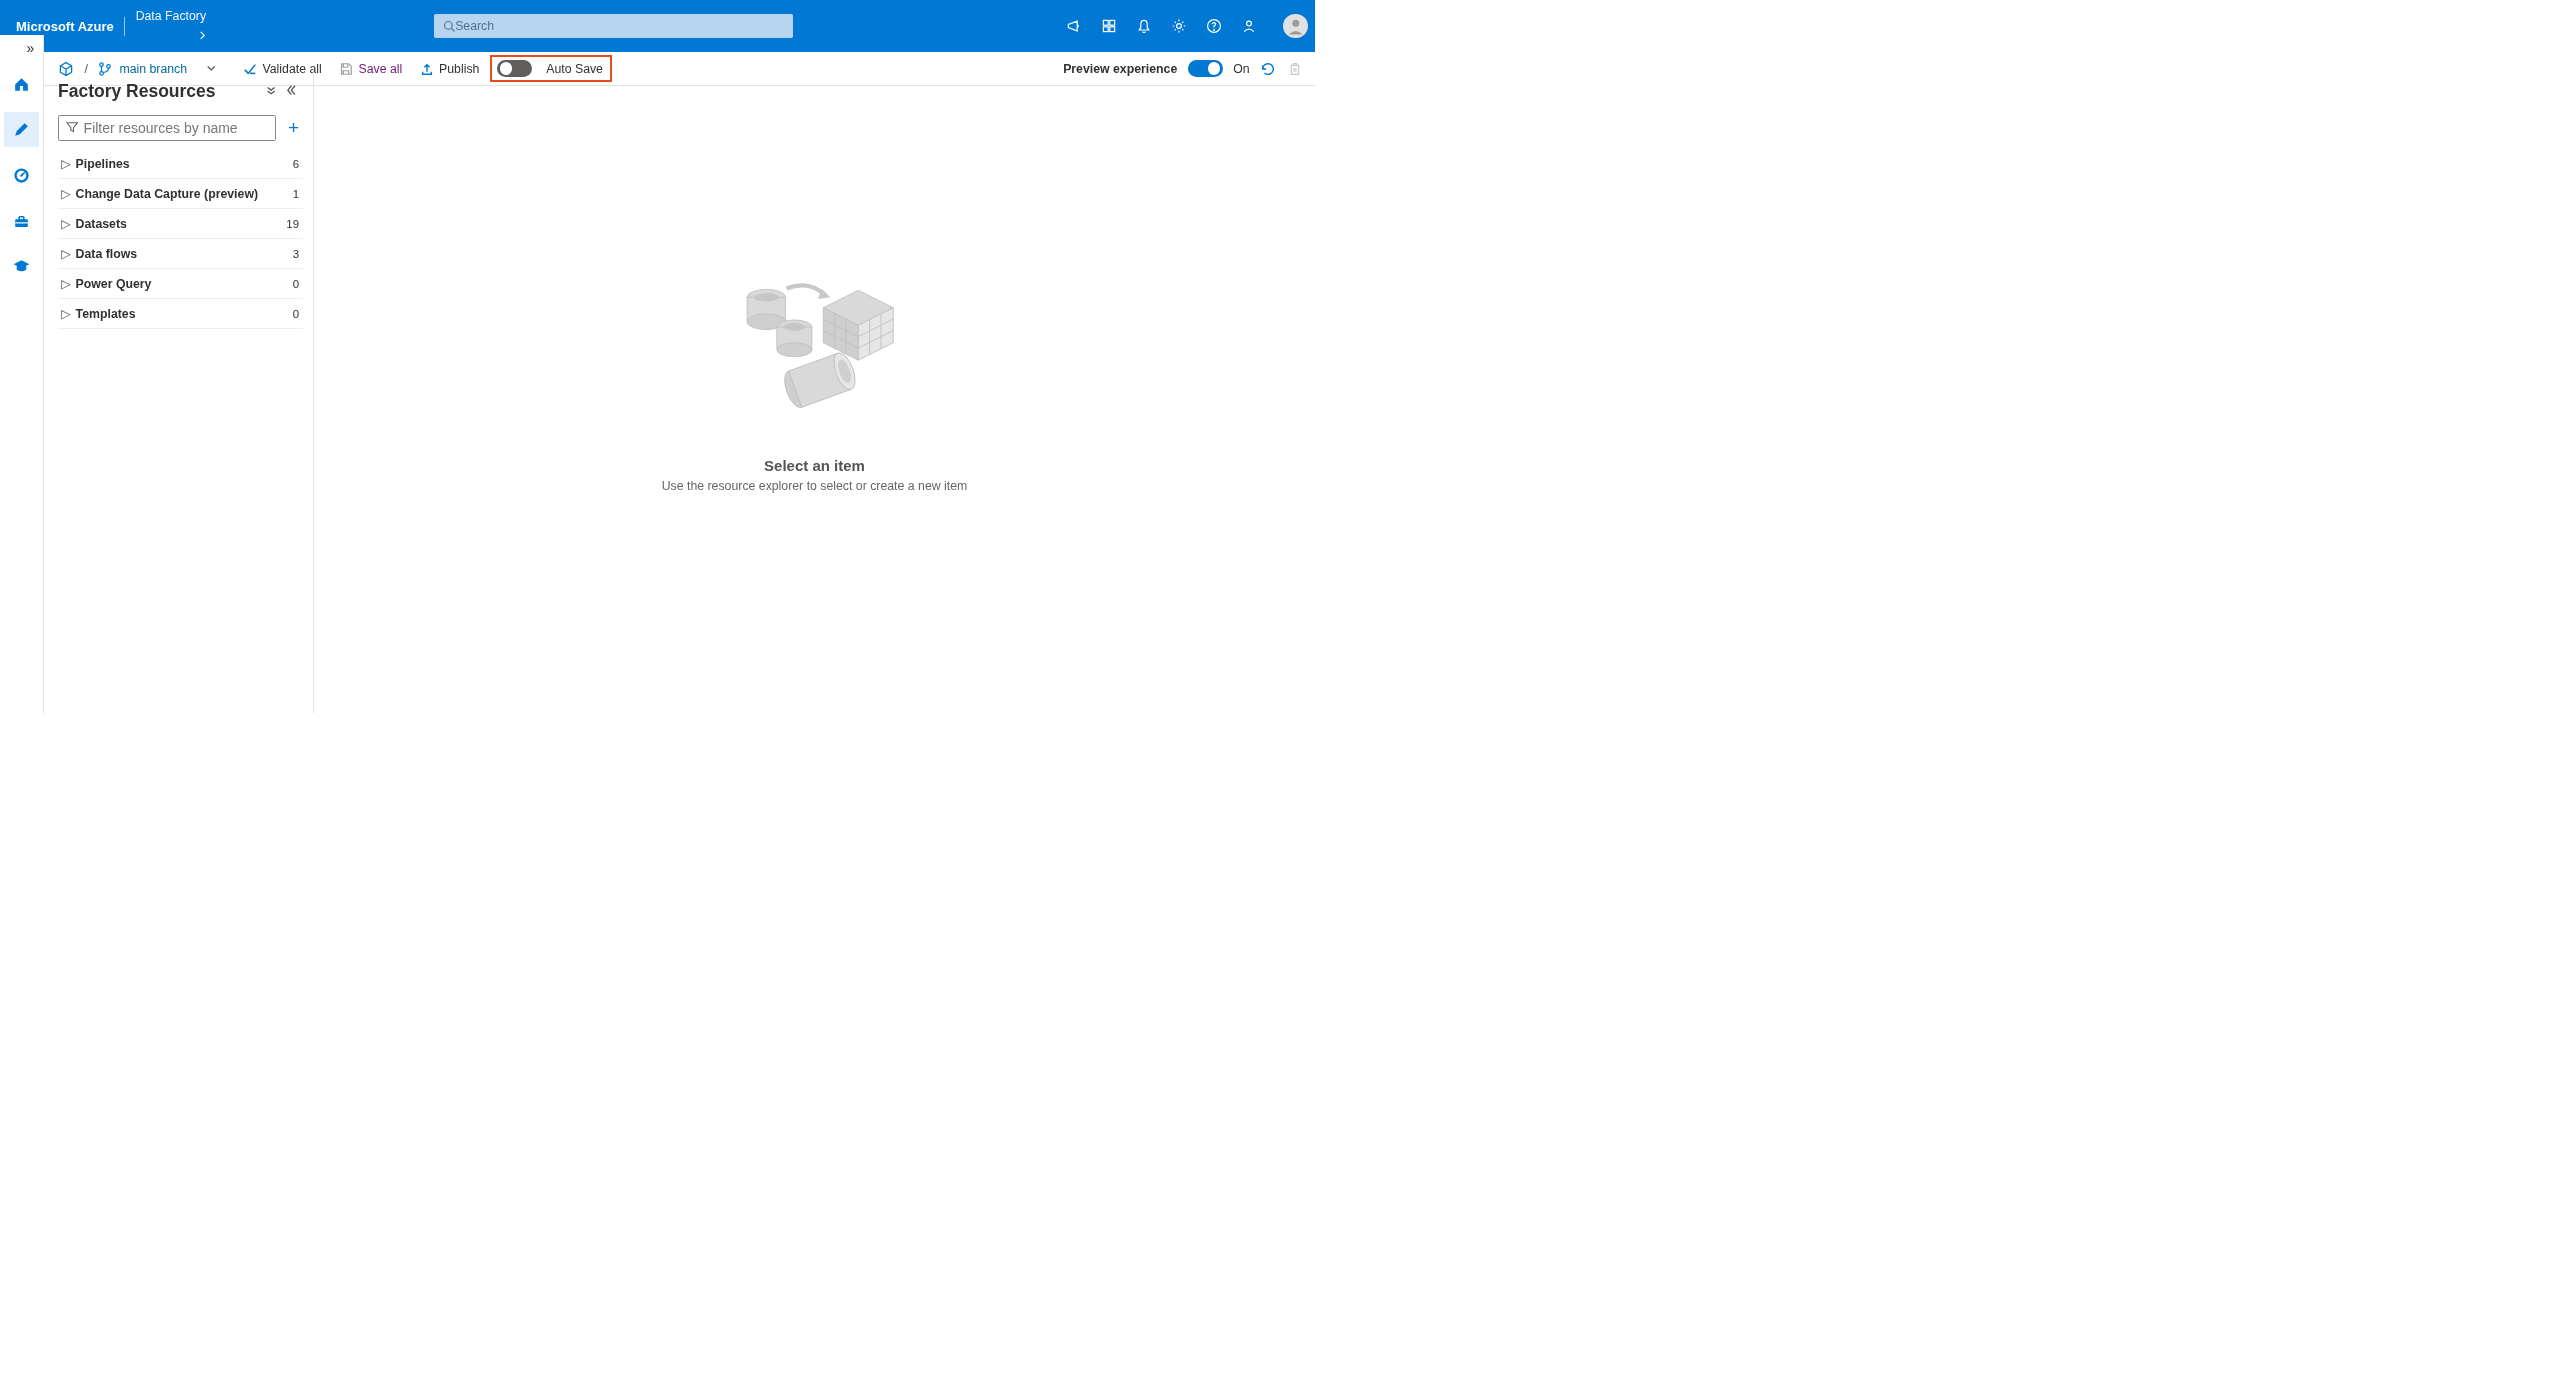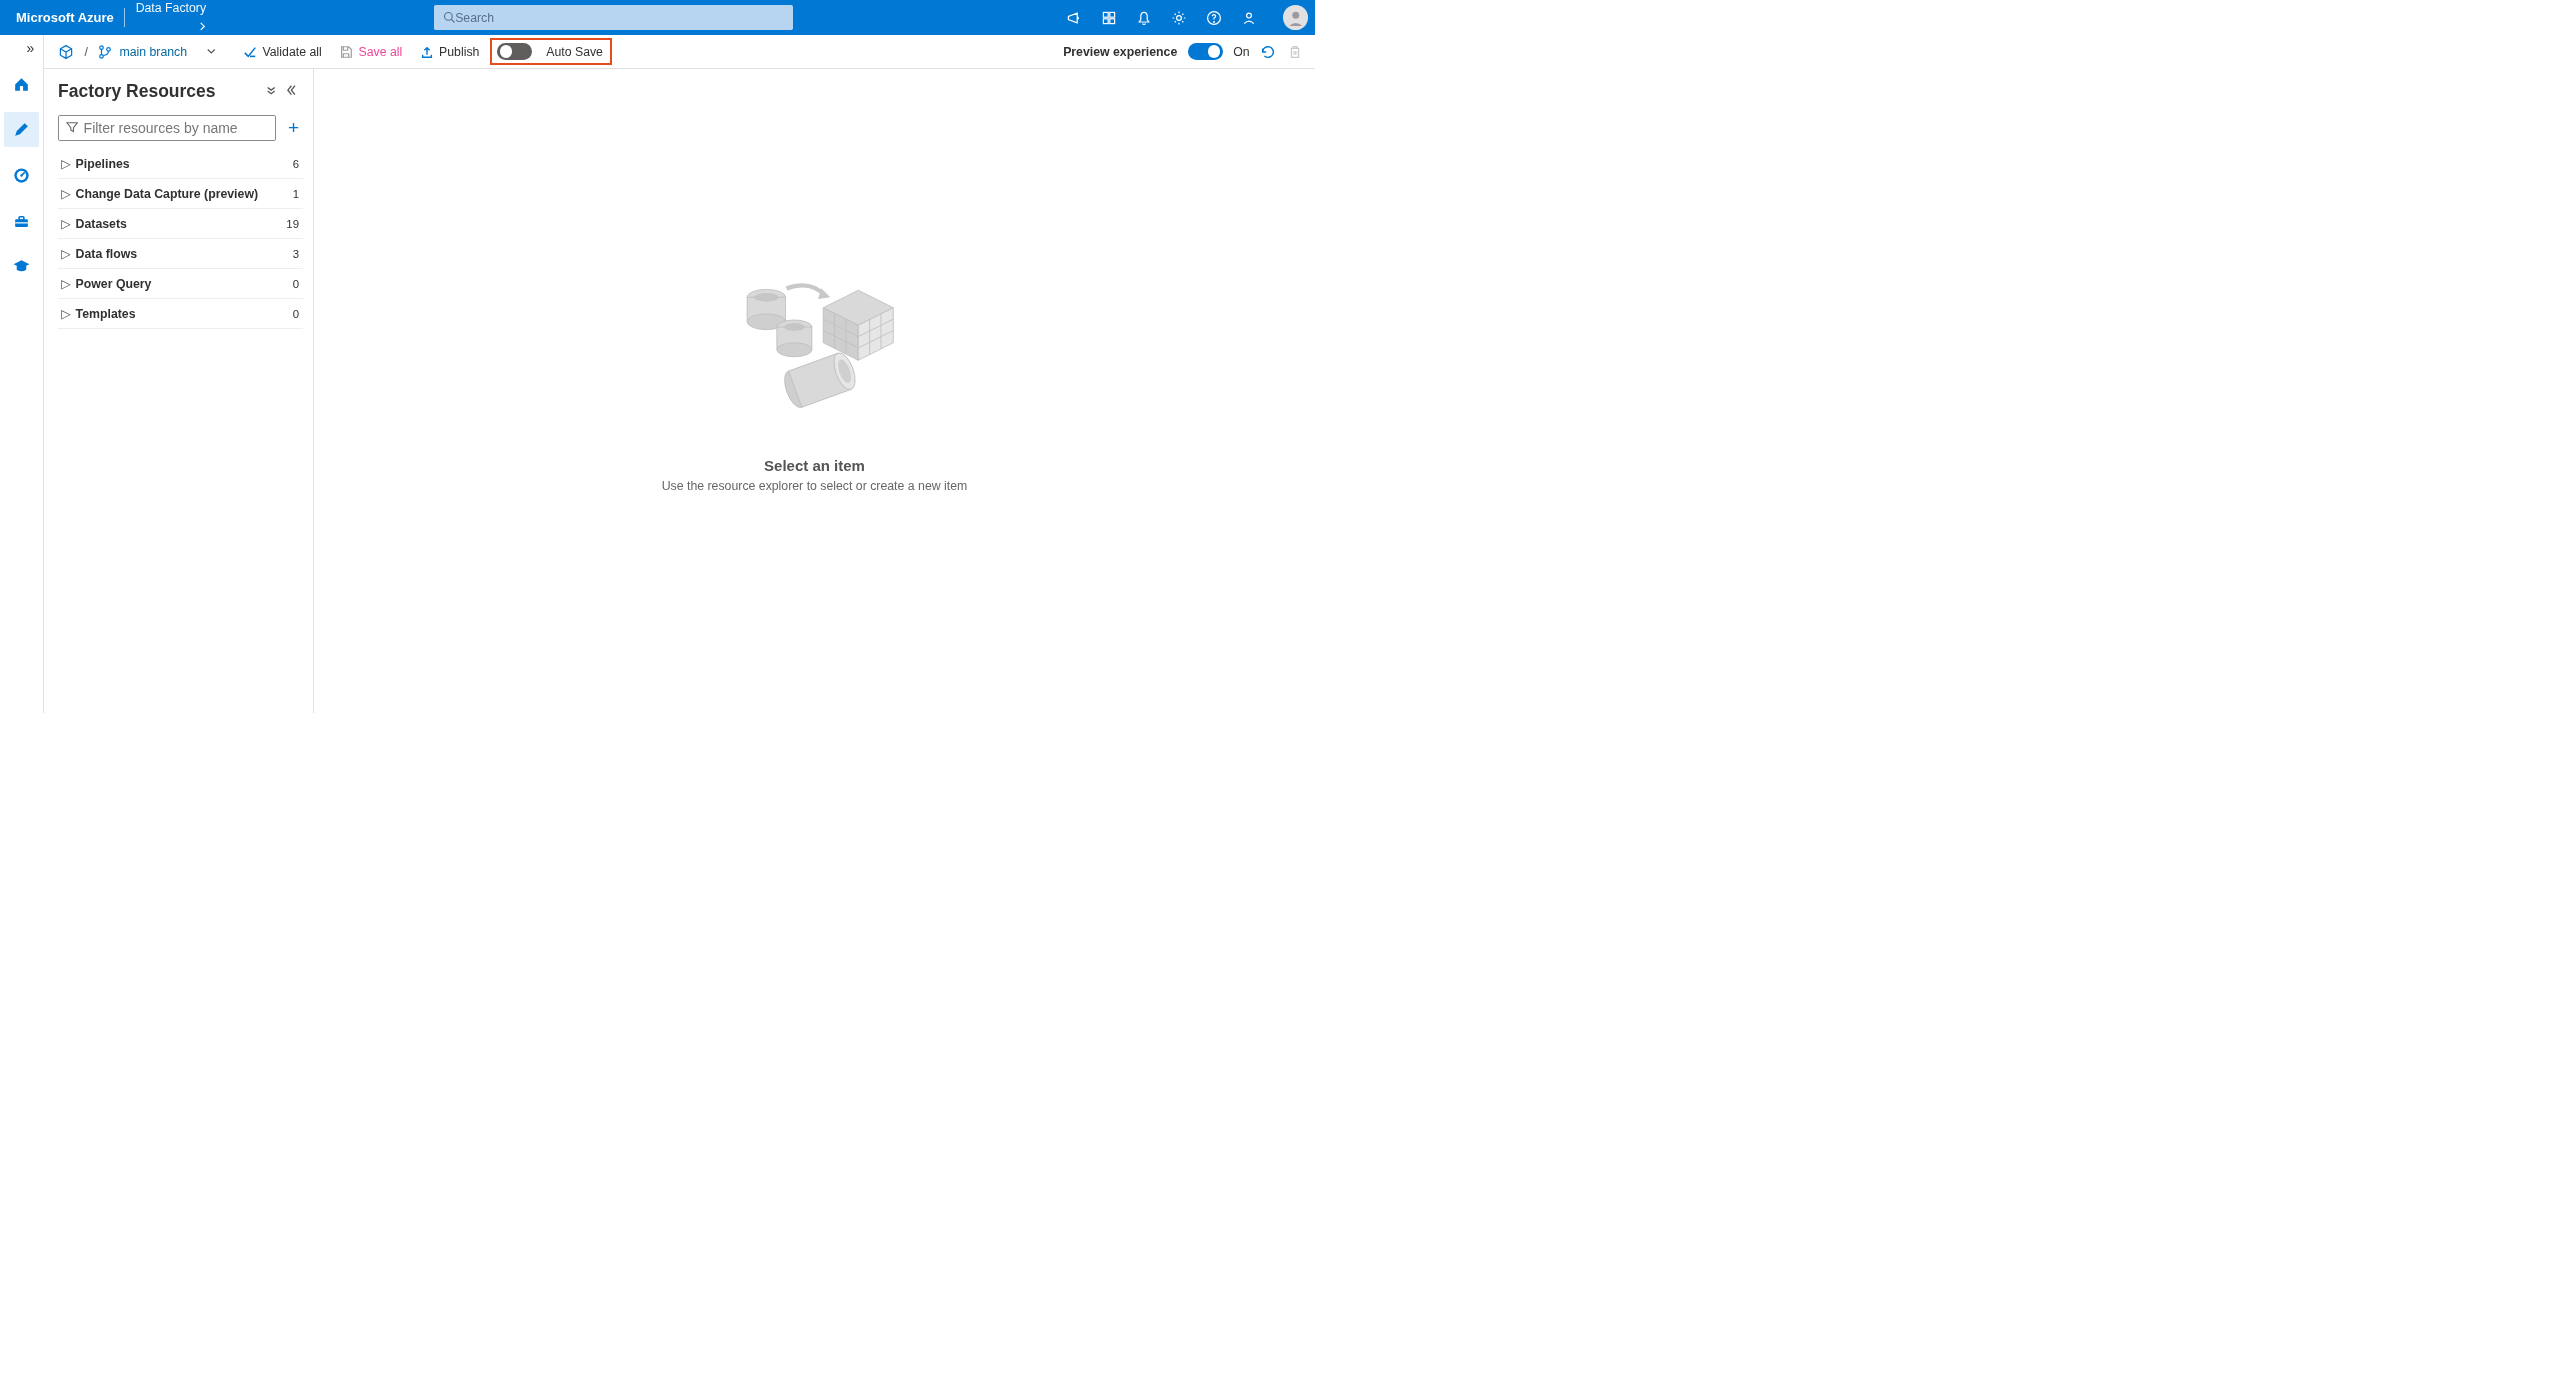--- a/index.html
+++ b/index.html
@@ -9,21 +9,21 @@
     color: #323130;
     background: #fff;
     width: 1315px;
     height: 713px;
     overflow: hidden;
     position: relative;
   }
 
   
   .azure-bar {
-    height: 35px;
+    height: 52px;
     background: #0078d4;
     display: flex;
     align-items: center;
     color: #fff;
     padding: 0 7px 0 16px;
   }
   .azure-brand { font-weight: 600; font-size: 13px; }
   .azure-divider { width:0.9px; height:19px; background:rgba(255,255,255,0.6); margin:0 10.5px; }
   .azure-crumb { font-size: 12.3px; opacity:0.95; display:flex; align-items:flex-end; gap:5.3px;flex-direction:column; }
   .azure-search {
@@ -51,21 +51,21 @@
   .toolbar {
     height: 34px;
     border-bottom: 0.9px solid #e1e1e1;
     display:flex; align-items:center;
     padding-left: 51px;
     font-size: 12.3px;
     color:#323130;
     gap: 3.5px;
   }
   .tb-item { display:flex; align-items:center; gap:5.3px; padding:0 7px; height:100%; cursor:pointer; }
-  .tb-item.disabled { color:#ec4899; cursor:default; }
+  .tb-item.disabled { color:#701a75; cursor:default; }
   .branch-chip { display:flex; align-items:center; gap:7px; color:#0369a1; }
   .chev-down { width:10.5px; height:10.5px; }
   .toggle {
     width:35px; height:17.5px; border-radius:8.8px; background:#605e5c;
     position:relative; cursor:pointer;
   }
   .toggle::after{
     content:""; position:absolute; width:12.3px; height:12.3px; border-radius:50%;
     background:#fff; top:2.6px; left:2.6px;
   }

